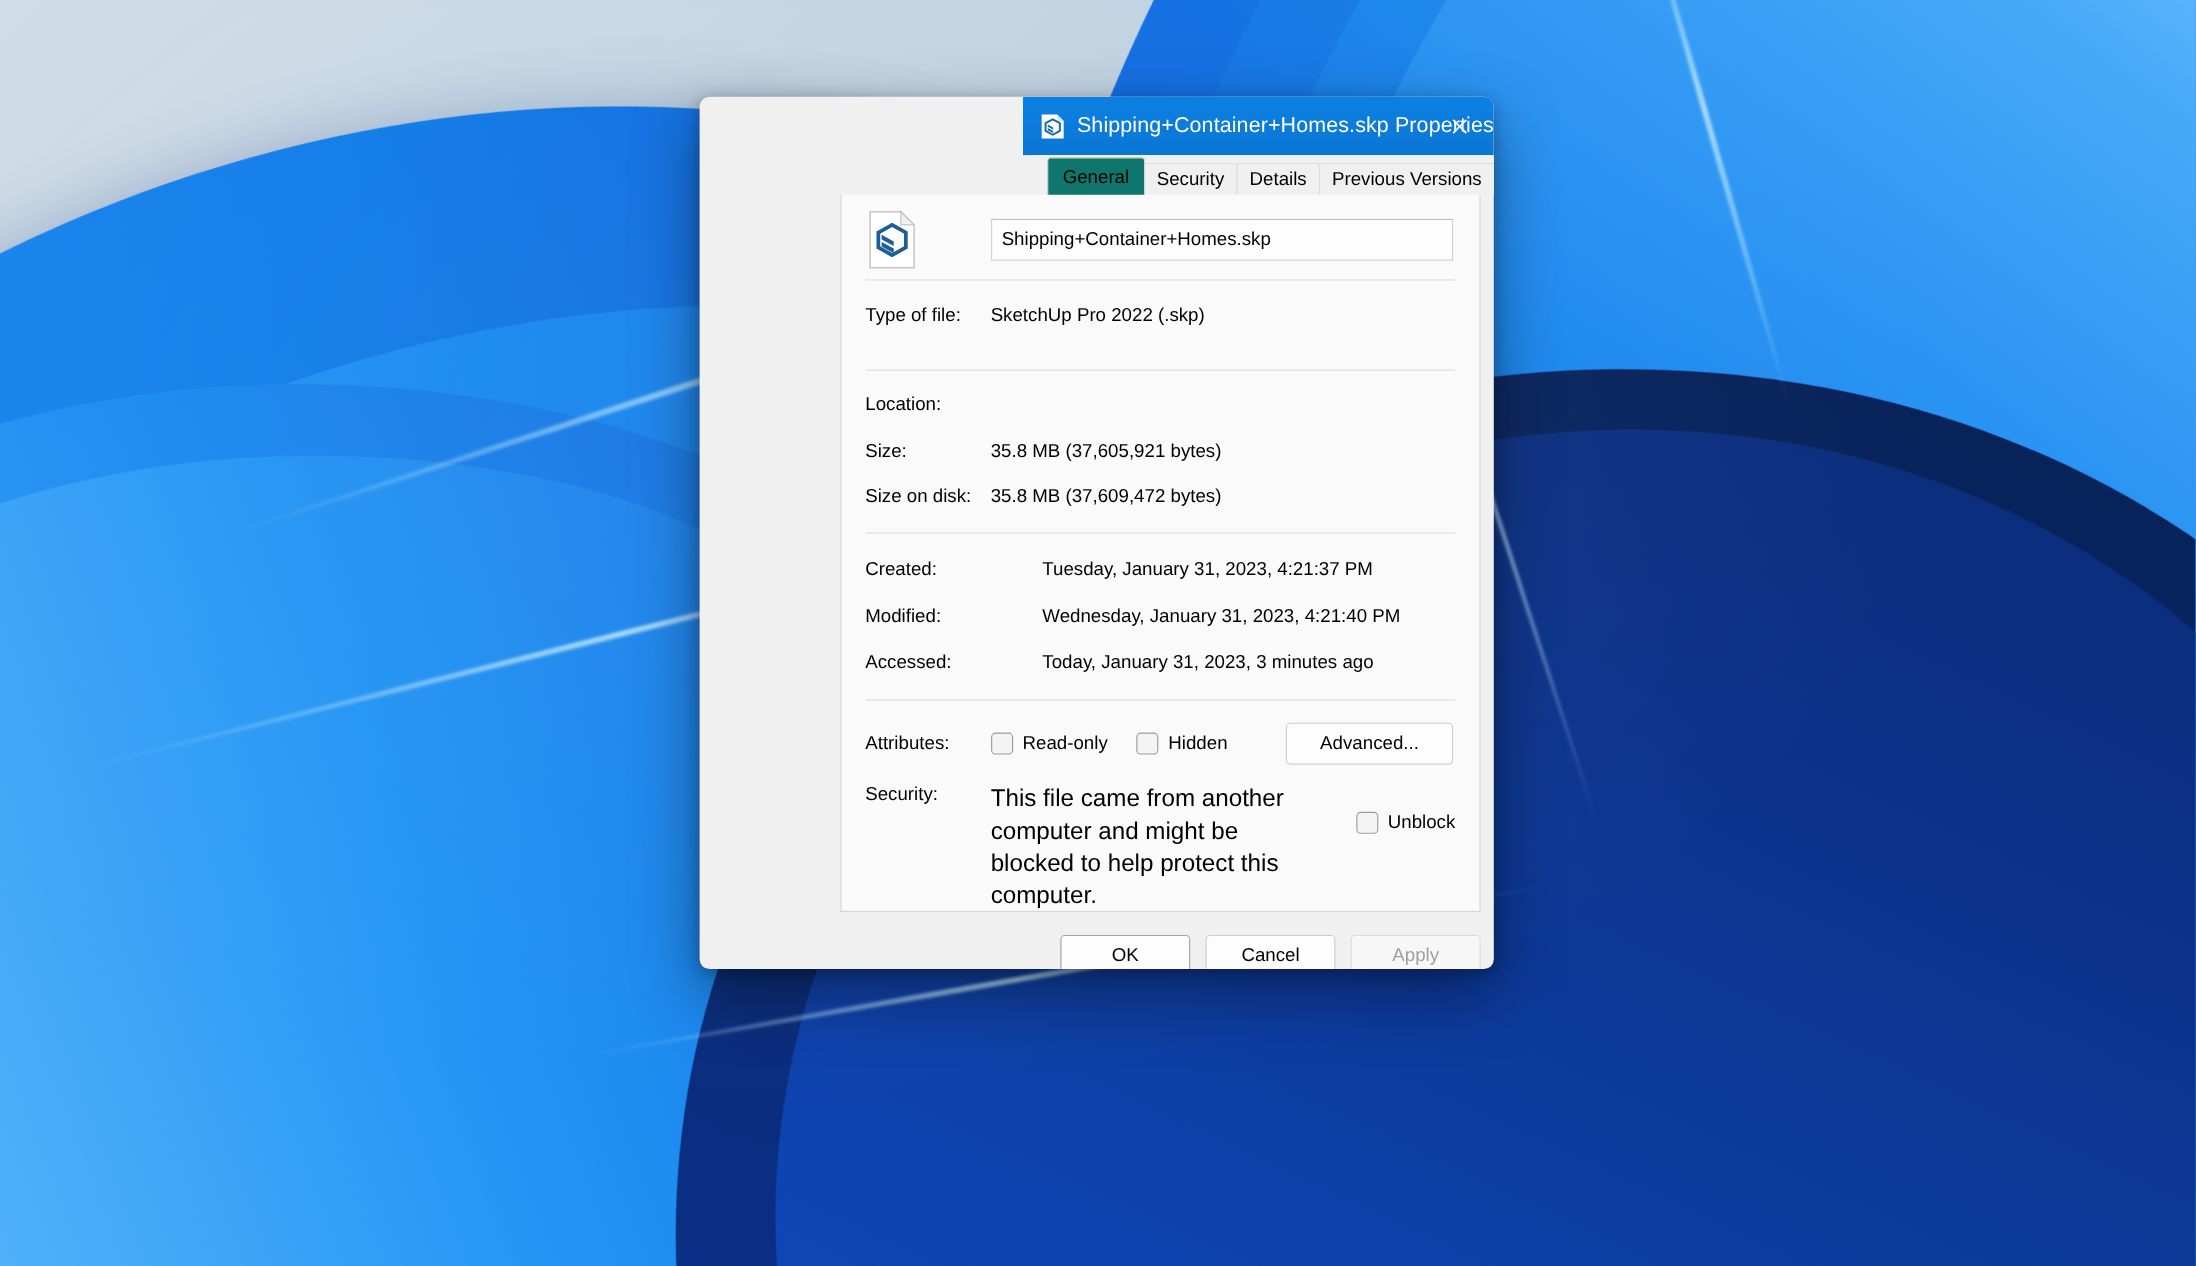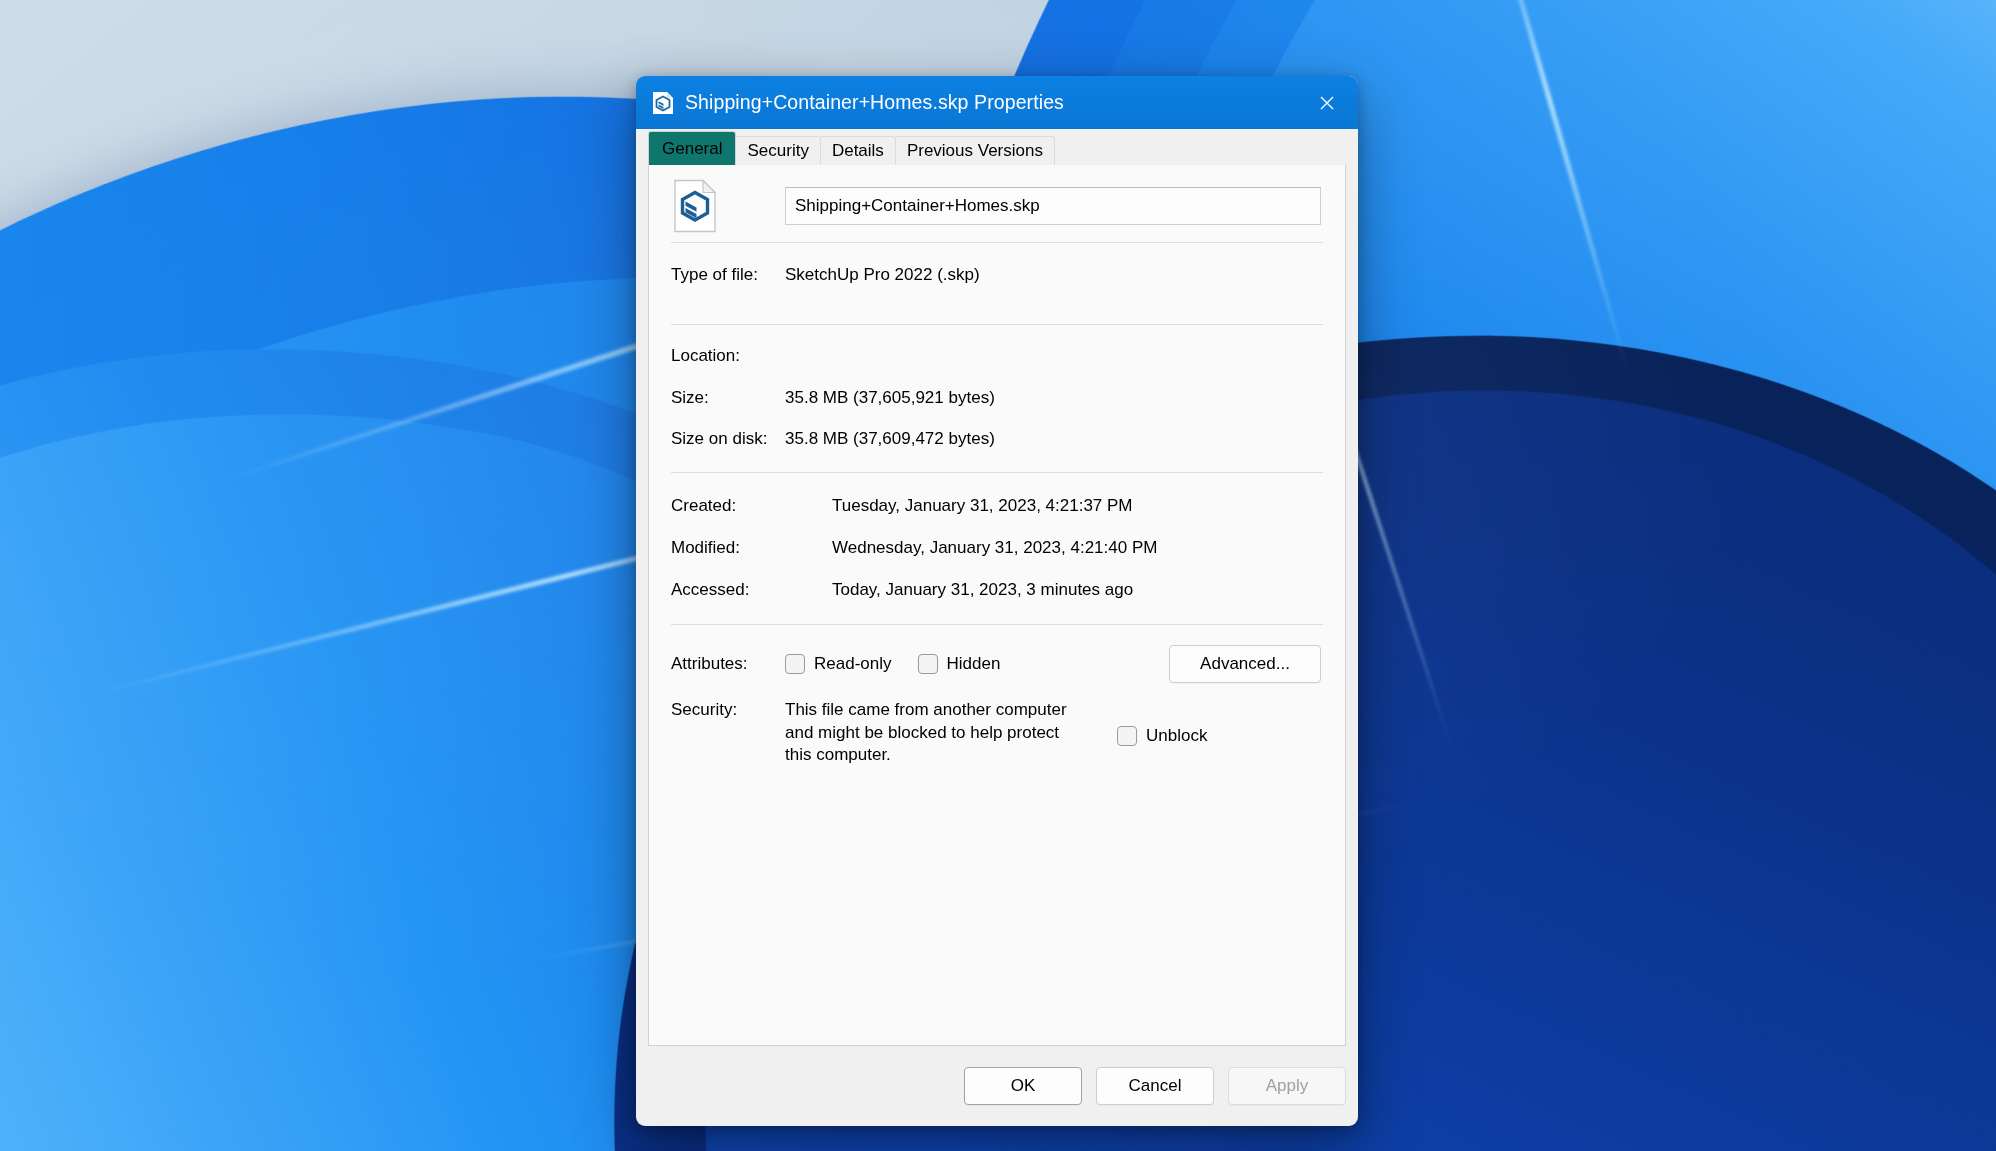--- a/index.html
+++ b/index.html
@@ -135,29 +135,30 @@
   .vignette {
     position: absolute; inset: 0;
     background: radial-gradient(ellipse at 38% 34%, rgba(255,255,255,0.07) 0%, rgba(0,0,0,0) 58%);
     pointer-events: none;
   }
 
   
   #dialog {
     position: absolute;
     left: 636px;
-    top: 76px;
+    top: 88px;
     width: 722px;
-    height: 1050px;
+    height: 793px;
     background: #f0f0f0;
     border-radius: 9px;
     box-shadow: 0 22px 60px rgba(0,0,0,0.38), 0 3px 14px rgba(0,0,0,0.26);
     overflow: hidden;
     display: flex;
     flex-direction: column;
+    align-items: flex-end;
   }
 
   
   #titlebar {
     height: 53px;
     background: #0a7bdc;
     background: linear-gradient(180deg, #0c81e3 0%, #0a76d4 100%);
     display: flex;
     align-items: center;
     flex: 0 0 auto;
@@ -334,21 +335,21 @@
 
   #advanced-btn {
     width: 152px; height: 38px;
     margin-left: auto; margin-right: 2px;
   }
 
   #row-security { align-items: flex-start; }
   #security-text {
     width: 300px;
     flex: 0 0 300px;
-    font-size: 17px;
+    font-size: 22px;
     line-height: 1.33;
   }
   #unblock-wrap {
     margin-left: 32px;
     display: flex; align-items: center;
     padding-top: 26px;
     cursor: default;
   }
 
   

